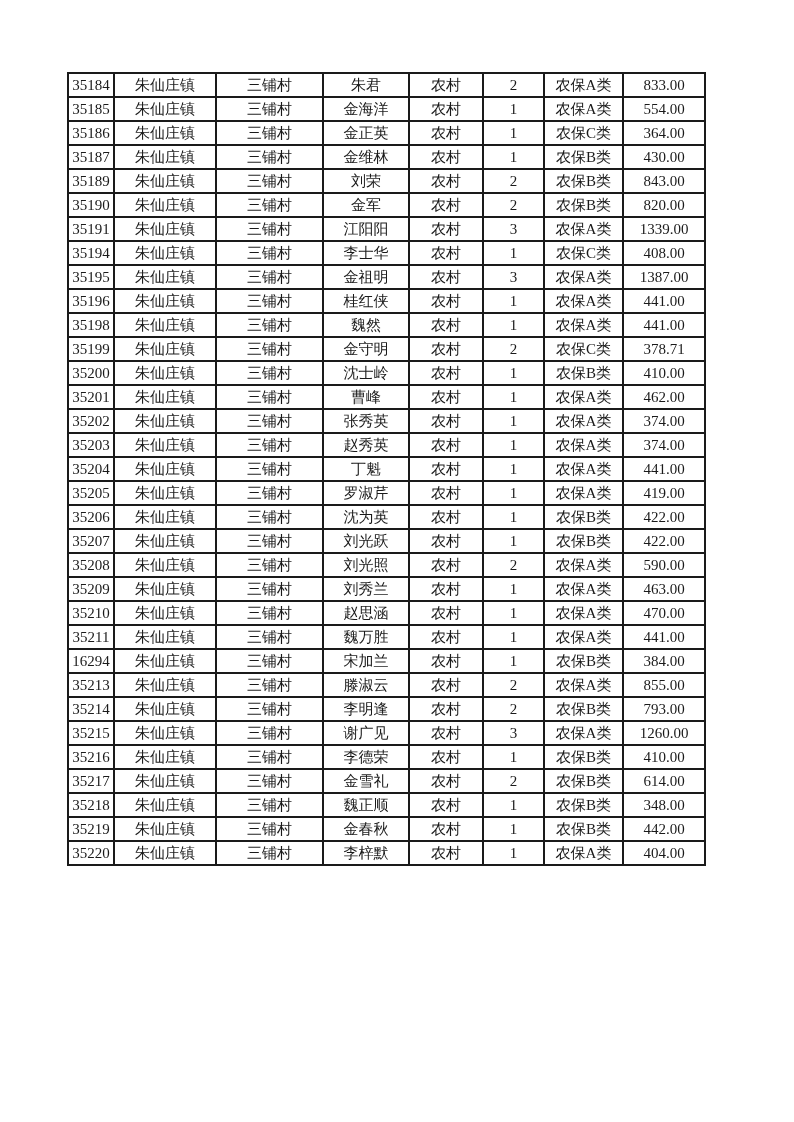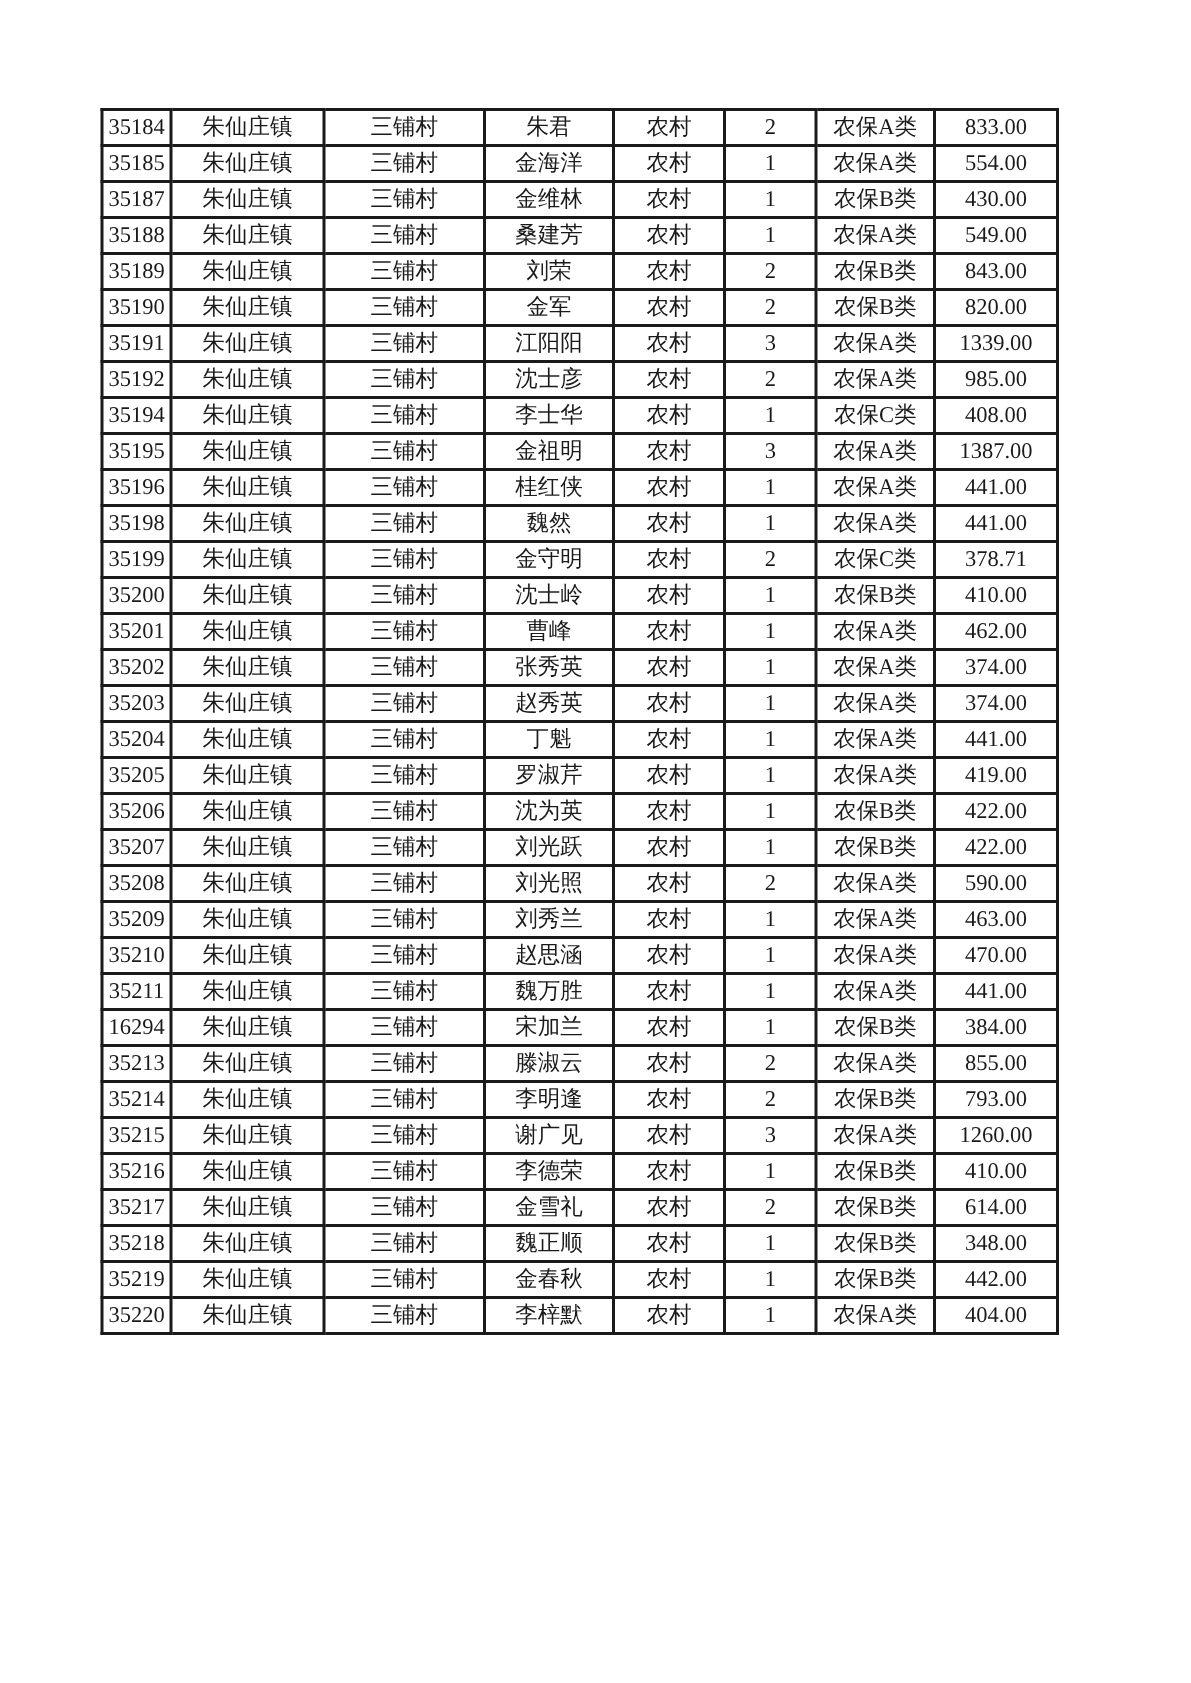--- a/index.html
+++ b/index.html
@@ -76,40 +76,40 @@
           <td>35185</td>
           <td>朱仙庄镇</td>
           <td>三铺村</td>
           <td>金海洋</td>
           <td>农村</td>
           <td>1</td>
           <td>农保A类</td>
           <td>554.00</td>
         </tr>
         <tr>
+          <td>35186</td>
+          <td>朱仙庄镇</td>
+          <td>三铺村</td>
+          <td>金正英</td>
+          <td>农村</td>
+          <td>1</td>
+          <td>农保C类</td>
+          <td>364.00</td>
+        </tr>
+        <tr>
           <td>35187</td>
           <td>朱仙庄镇</td>
           <td>三铺村</td>
           <td>金维林</td>
           <td>农村</td>
           <td>1</td>
           <td>农保B类</td>
           <td>430.00</td>
         </tr>
         <tr>
-          <td>35188</td>
-          <td>朱仙庄镇</td>
-          <td>三铺村</td>
-          <td>桑建芳</td>
-          <td>农村</td>
-          <td>1</td>
-          <td>农保A类</td>
-          <td>549.00</td>
-        </tr>
-        <tr>
           <td>35189</td>
           <td>朱仙庄镇</td>
           <td>三铺村</td>
           <td>刘荣</td>
           <td>农村</td>
           <td>2</td>
           <td>农保B类</td>
           <td>843.00</td>
         </tr>
         <tr>
@@ -124,30 +124,20 @@
         </tr>
         <tr>
           <td>35191</td>
           <td>朱仙庄镇</td>
           <td>三铺村</td>
           <td>江阳阳</td>
           <td>农村</td>
           <td>3</td>
           <td>农保A类</td>
           <td>1339.00</td>
-        </tr>
-        <tr>
-          <td>35192</td>
-          <td>朱仙庄镇</td>
-          <td>三铺村</td>
-          <td>沈士彦</td>
-          <td>农村</td>
-          <td>2</td>
-          <td>农保A类</td>
-          <td>985.00</td>
         </tr>
         <tr>
           <td>35194</td>
           <td>朱仙庄镇</td>
           <td>三铺村</td>
           <td>李士华</td>
           <td>农村</td>
           <td>1</td>
           <td>农保C类</td>
           <td>408.00</td>

